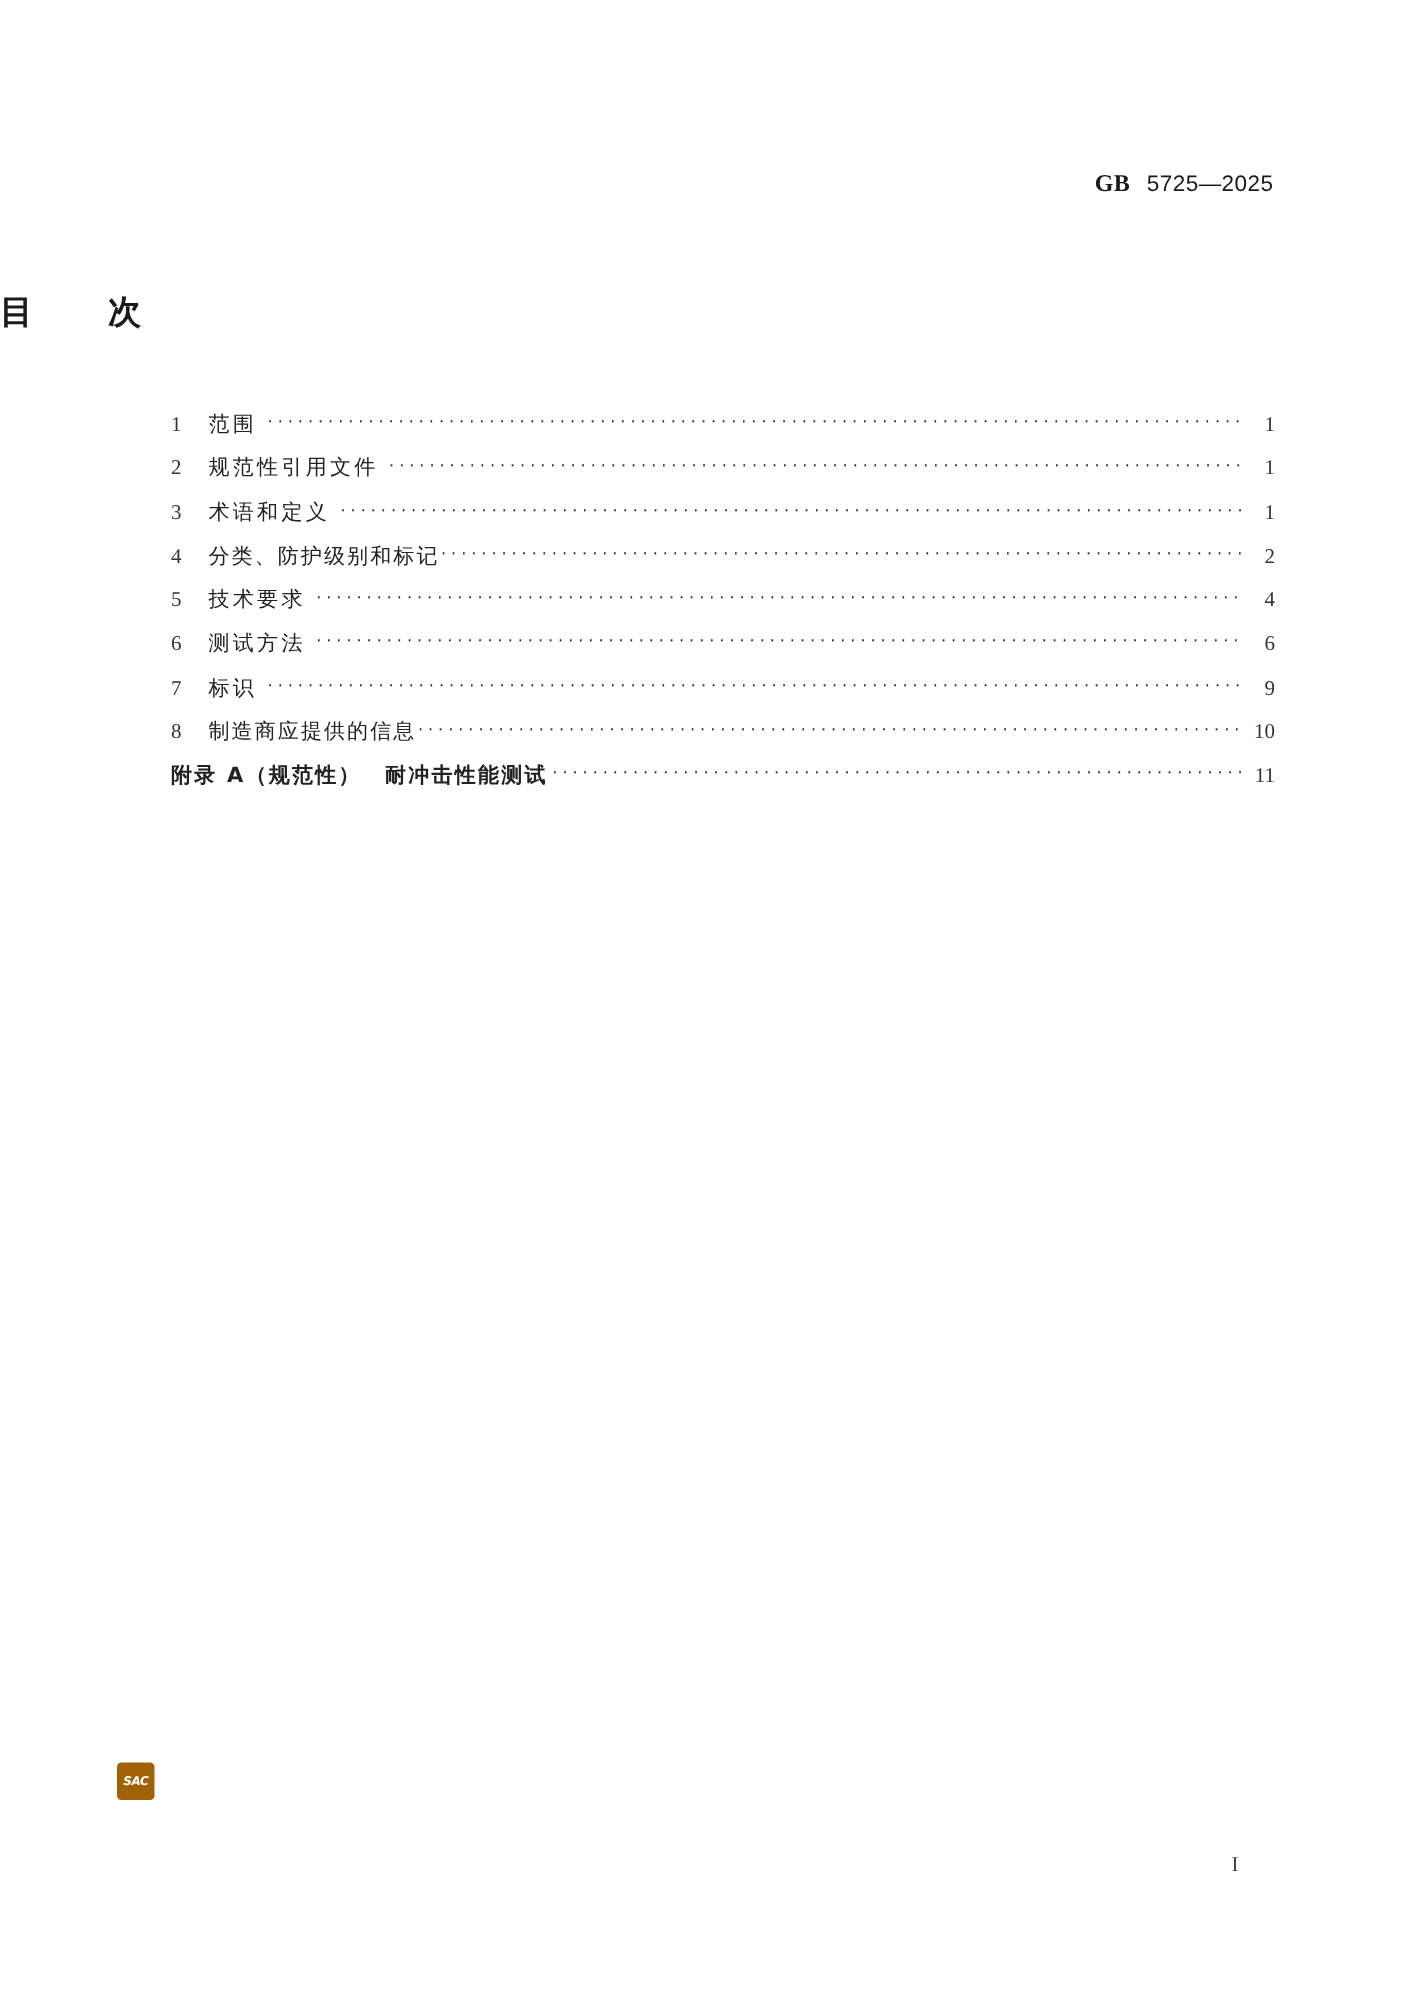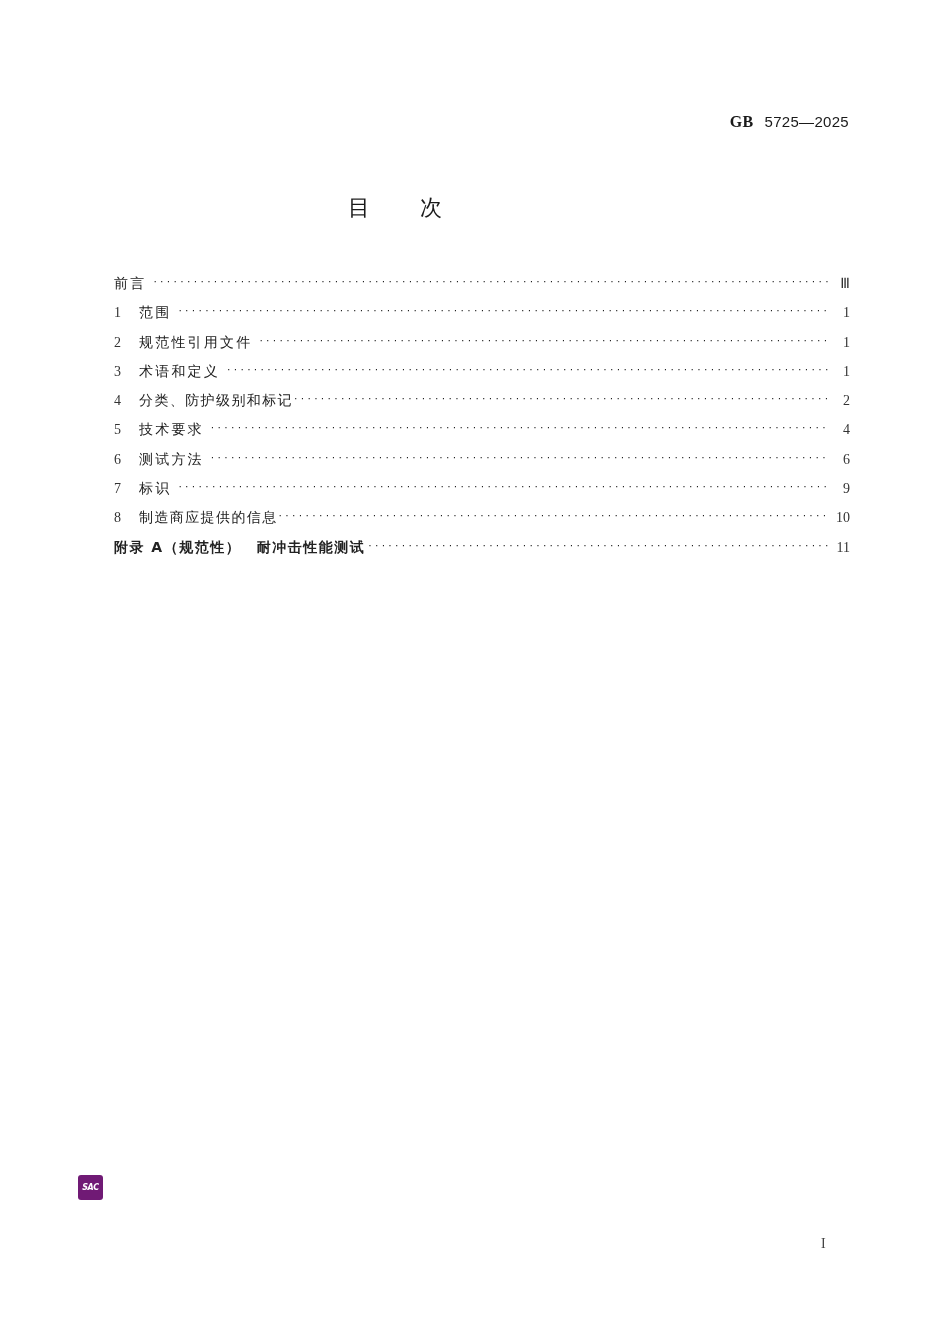--- a/index.html
+++ b/index.html
@@ -33,24 +33,23 @@
     .doc-code .num {
       font-family: "Liberation Sans", sans-serif;
       font-size: 15px;
       text-align: center;
     }
     .toc-title {
       position: absolute;
       top: 193px;
       left: 0;
       width: 790px;
-      text-align: center;
       font-family: "DejaVu Sans", sans-serif;
       font-size: 22px;
-      font-weight: normal;
+      font-weight: bold;
       letter-spacing: 0;
     }
     .toc-title span {
       display: inline-block;
     }
     .toc-title .gap {
       width: 50px;
     }
     .toc-list {
       position: absolute;
@@ -110,21 +109,21 @@
       font-family: "Liberation Serif", serif;
       font-size: 14px;
       color: #333;
     }
     .sac-logo {
       position: absolute;
       left: 78px;
       top: 1175px;
       width: 25px;
       height: 25px;
-      background: #701a75;
+      background: #a16207;
       border-radius: 3px;
       display: flex;
       align-items: center;
       justify-content: center;
       font-family: "DejaVu Sans", sans-serif;
       font-style: italic;
       font-weight: bold;
       font-size: 8px;
       color: #ffffff;
       letter-spacing: -0.3px;
@@ -145,25 +144,20 @@
   <span class="gb">GB</span>
   <span class="num">5725—2025</span>
 </div>
 
 <div class="toc-title">
   <span>目</span><span class="gap"></span><span>次</span>
 </div>
 
 <ul class="toc-list">
   <li class="toc-row">
-    <span class="toc-label">前言</span>
-    <span class="toc-leader"></span>
-    <span class="toc-page">Ⅲ</span>
-  </li>
-  <li class="toc-row">
     <span class="toc-num">1</span>
     <span class="toc-label">范围</span>
     <span class="toc-leader"></span>
     <span class="toc-page">1</span>
   </li>
   <li class="toc-row">
     <span class="toc-num">2</span>
     <span class="toc-label">规范性引用文件</span>
     <span class="toc-leader"></span>
     <span class="toc-page">1</span>

